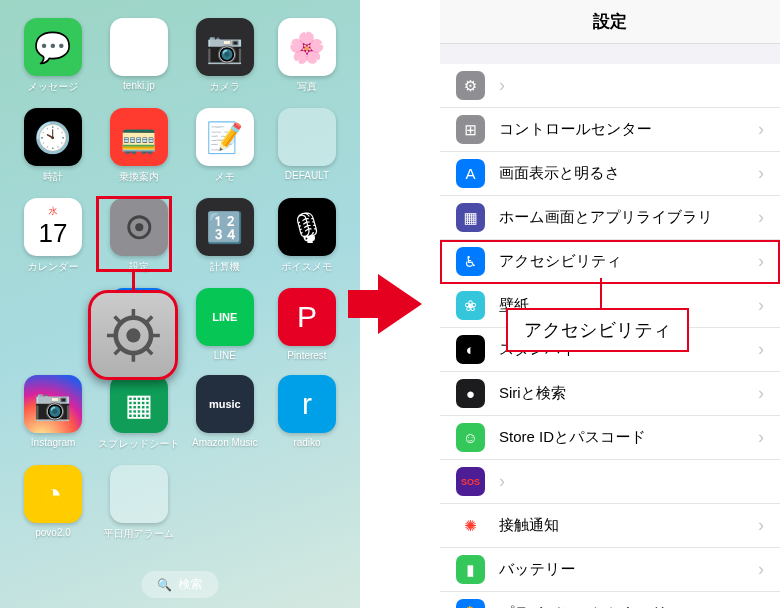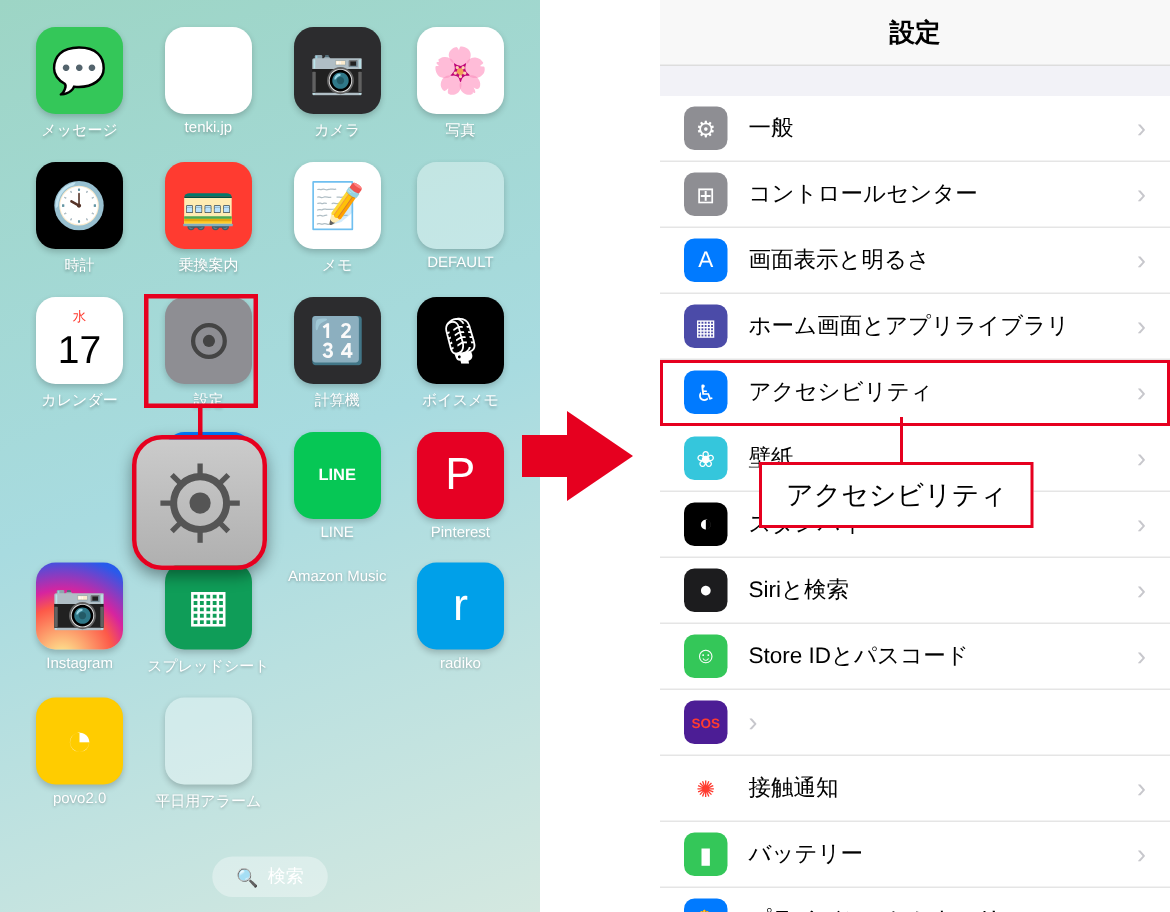--- a/index.html
+++ b/index.html
@@ -125,20 +125,21 @@
       </div>
       <div class="app">
         <div class="ico bg-insta">📷</div>
         <div class="lbl">Instagram</div>
       </div>
       <div class="app">
         <div class="ico bg-sheets">▦</div>
         <div class="lbl">スプレッドシート</div>
       </div>
       <div class="app">
+        <div class="ico bg-music" style="font-size: 11px; font-weight: 700;">music</div>
         <div class="lbl">Amazon Music</div>
       </div>
       <div class="app">
         <div class="ico bg-radiko">r</div>
         <div class="lbl">radiko</div>
       </div>
       <div class="app">
         <div class="ico bg-yellow">◔</div>
         <div class="lbl">povo2.0</div>
       </div>
@@ -194,21 +195,20 @@
     <span>設定</span>
   </div>
   <div class="list" id="setlist">
 
     <div class="callout-line" style="left:160px; top:214px; width:2px; height:30px;"></div>
     <div class="callout" style="left:66px; top:244px;">
       <span>アクセシビリティ</span>
     </div>
   <div class="row">
         <div class="ric" style="background: rgb(142, 142, 147);">⚙</div>
-        <div class="rlbl">一般</div>
         <div class="chev">›</div>
       </div>
       <div class="row">
         <div class="ric" style="background: rgb(142, 142, 147);">⊞</div>
         <div class="rlbl">コントロールセンター</div>
         <div class="chev">›</div>
       </div>
       <div class="row">
         <div class="ric" style="background: rgb(0, 122, 255);">A</div>
         <div class="rlbl">画面表示と明るさ</div>

